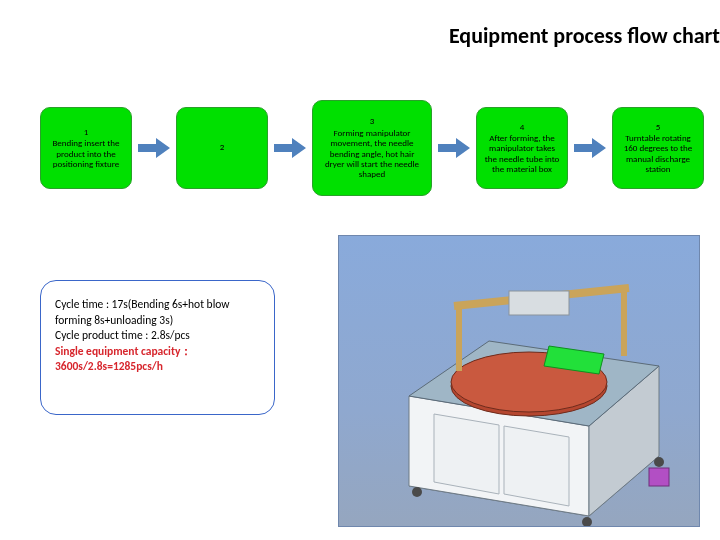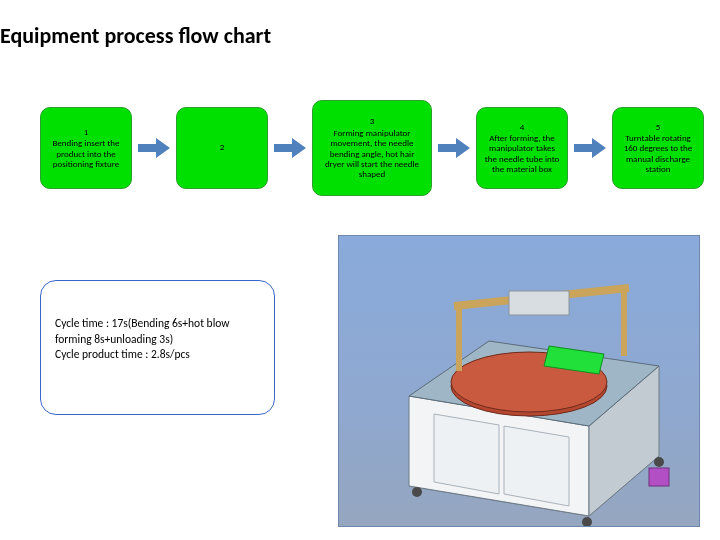--- a/index.html
+++ b/index.html
@@ -1,28 +1,28 @@
 <!DOCTYPE html>
 <html><head>
 <meta charset="utf-8">
 <style>
   html,body{margin:0;padding:0;width:720px;height:540px;background:#fff;font-family:"Calibri","Segoe UI",Arial,sans-serif;overflow:hidden}
   .canvas{position:relative;width:720px;height:540px}
-  .title{position:absolute;top:22px;left:0;width:720px;text-align:left;font-size:22px;font-weight:700;color:#000}
+  .title{position:absolute;top:22px;left:0;width:720px;text-align:right;font-size:22px;font-weight:700;color:#000}
   .flow{position:absolute;top:100px;left:40px;right:20px;display:flex;align-items:center;gap:6px}
   .step{flex:0 0 auto;display:flex;flex-direction:column;align-items:center;justify-content:center;text-align:center;
         background:#00e000;border:1px solid #2aa02a;border-radius:10px;font-size:9px;line-height:1.15;color:#000;
         padding:4px 6px;box-sizing:border-box}
   .step .num{font-size:9px;margin-bottom:1px}
   .step1,.step2,.step4,.step5{width:92px;height:82px}
   .step3{width:120px;height:96px}
   .arrow{flex:0 0 auto;display:flex;align-items:center}
   .arrow svg{display:block}
   .notes{position:absolute;left:40px;top:280px;width:235px;height:135px;border:1.5px solid #3a66c9;border-radius:16px;
-         padding:35px 14px;box-sizing:border-box;font-size:11.5px;line-height:1.35;color:#000}
+         padding:16px 14px;box-sizing:border-box;font-size:11.5px;line-height:1.35;color:#000}
   .notes .red{color:#d7262d;font-weight:600}
   .machine{position:absolute;right:20px;top:235px;width:360px;height:290px;
            background:linear-gradient(180deg,#89aadb 0%,#8fa8cf 60%,#95a6bf 100%);border:1px solid #6f87ad;
            display:flex;align-items:center;justify-content:center;overflow:hidden}
 </style>
 </head>
 <body>
 
 <div class="canvas">
 
@@ -66,20 +66,21 @@
     </div>
     <div class="step step5">
       <div class="num">5</div>
       <div>Turntable rotating 160 degrees to the manual discharge station</div>
     </div>
   </div>
 
   <div class="notes">
     <div>Cycle time : 17s(Bending 6s+hot blow forming 8s+unloading 3s)</div>
     <div>Cycle product time : 2.8s/pcs</div>
+    <div class="red">Single equipment capacity：3600s/2.8s=1285pcs/h</div>
   </div>
 
   <div class="machine">
     <svg width="360" height="290" viewBox="0 0 360 290">
 
       <polygon points="70,250 250,280 320,220 150,195" fill="#d7dde2" stroke="#6d7a85"></polygon>
       <polygon points="70,160 250,190 250,280 70,250" fill="#f2f4f6" stroke="#6d7a85"></polygon>
       <polygon points="250,190 320,130 320,220 250,280" fill="#c3cbd2" stroke="#6d7a85"></polygon>
       <polygon points="70,160 150,105 320,130 250,190" fill="#9fb6c6" stroke="#5b6b78"></polygon>
 

